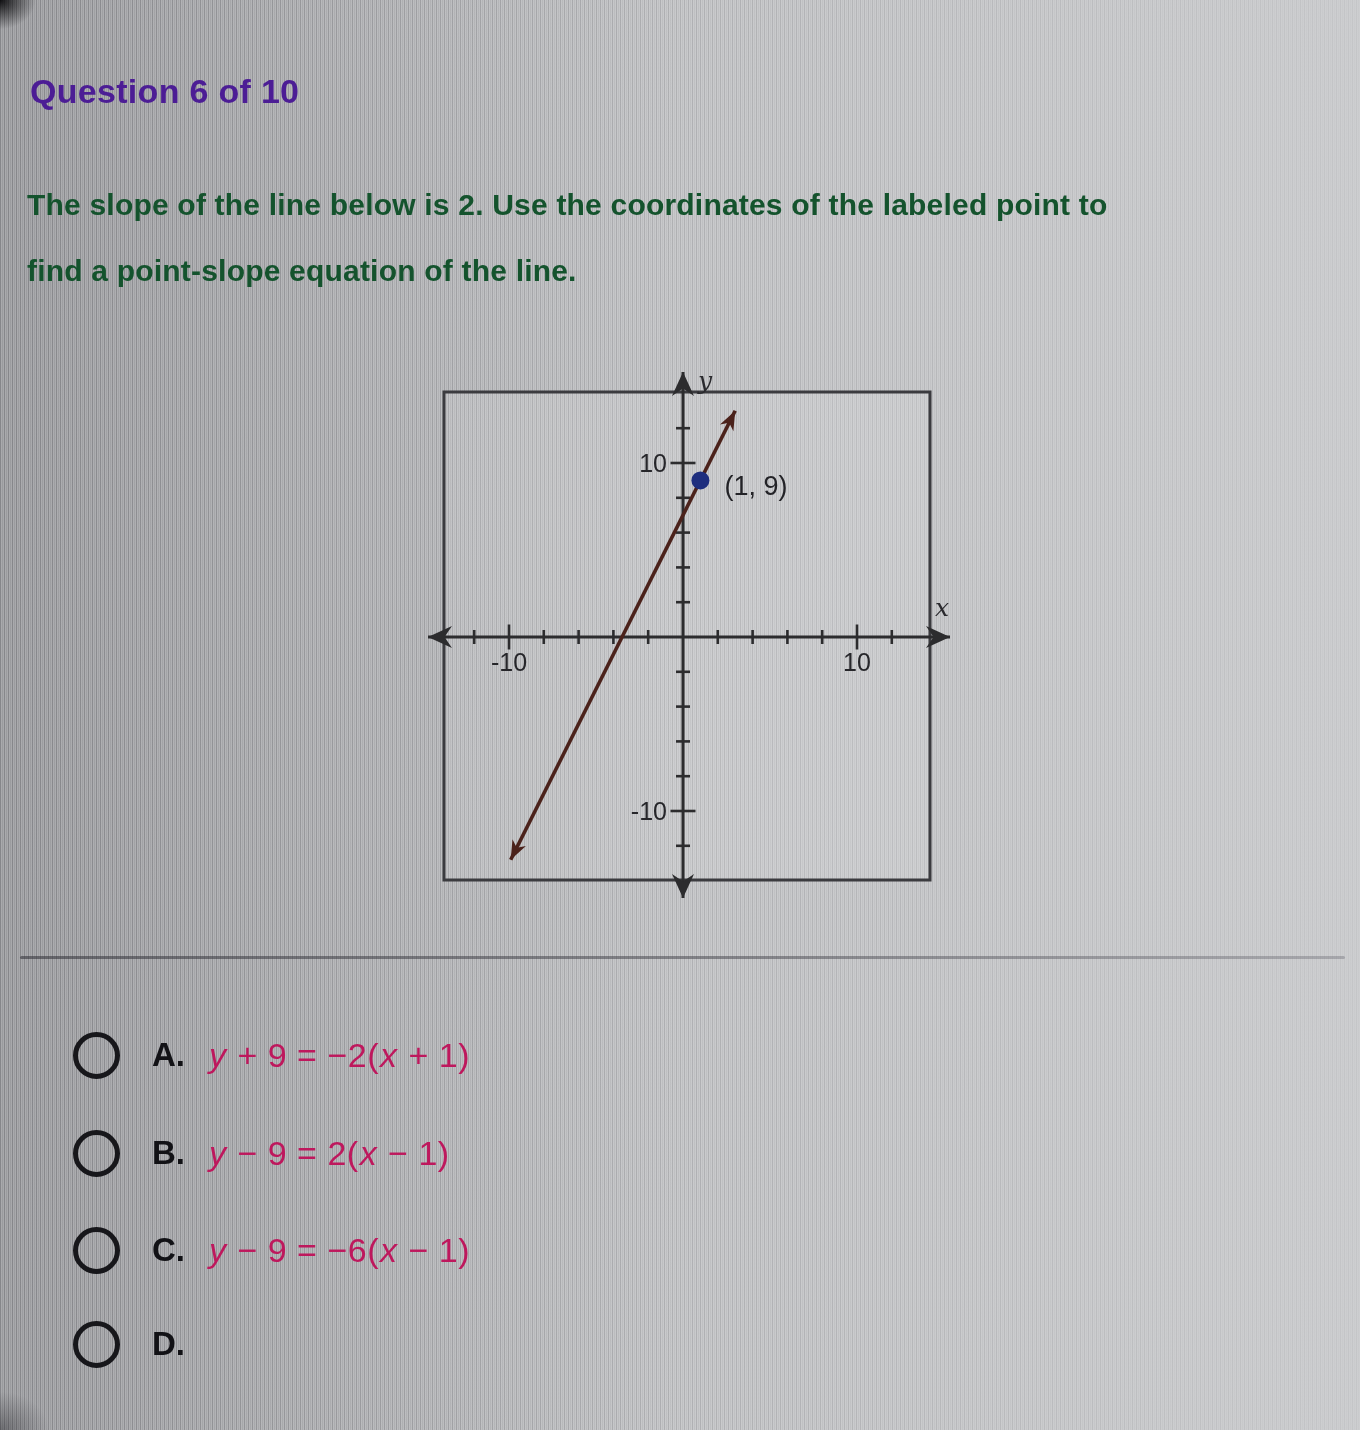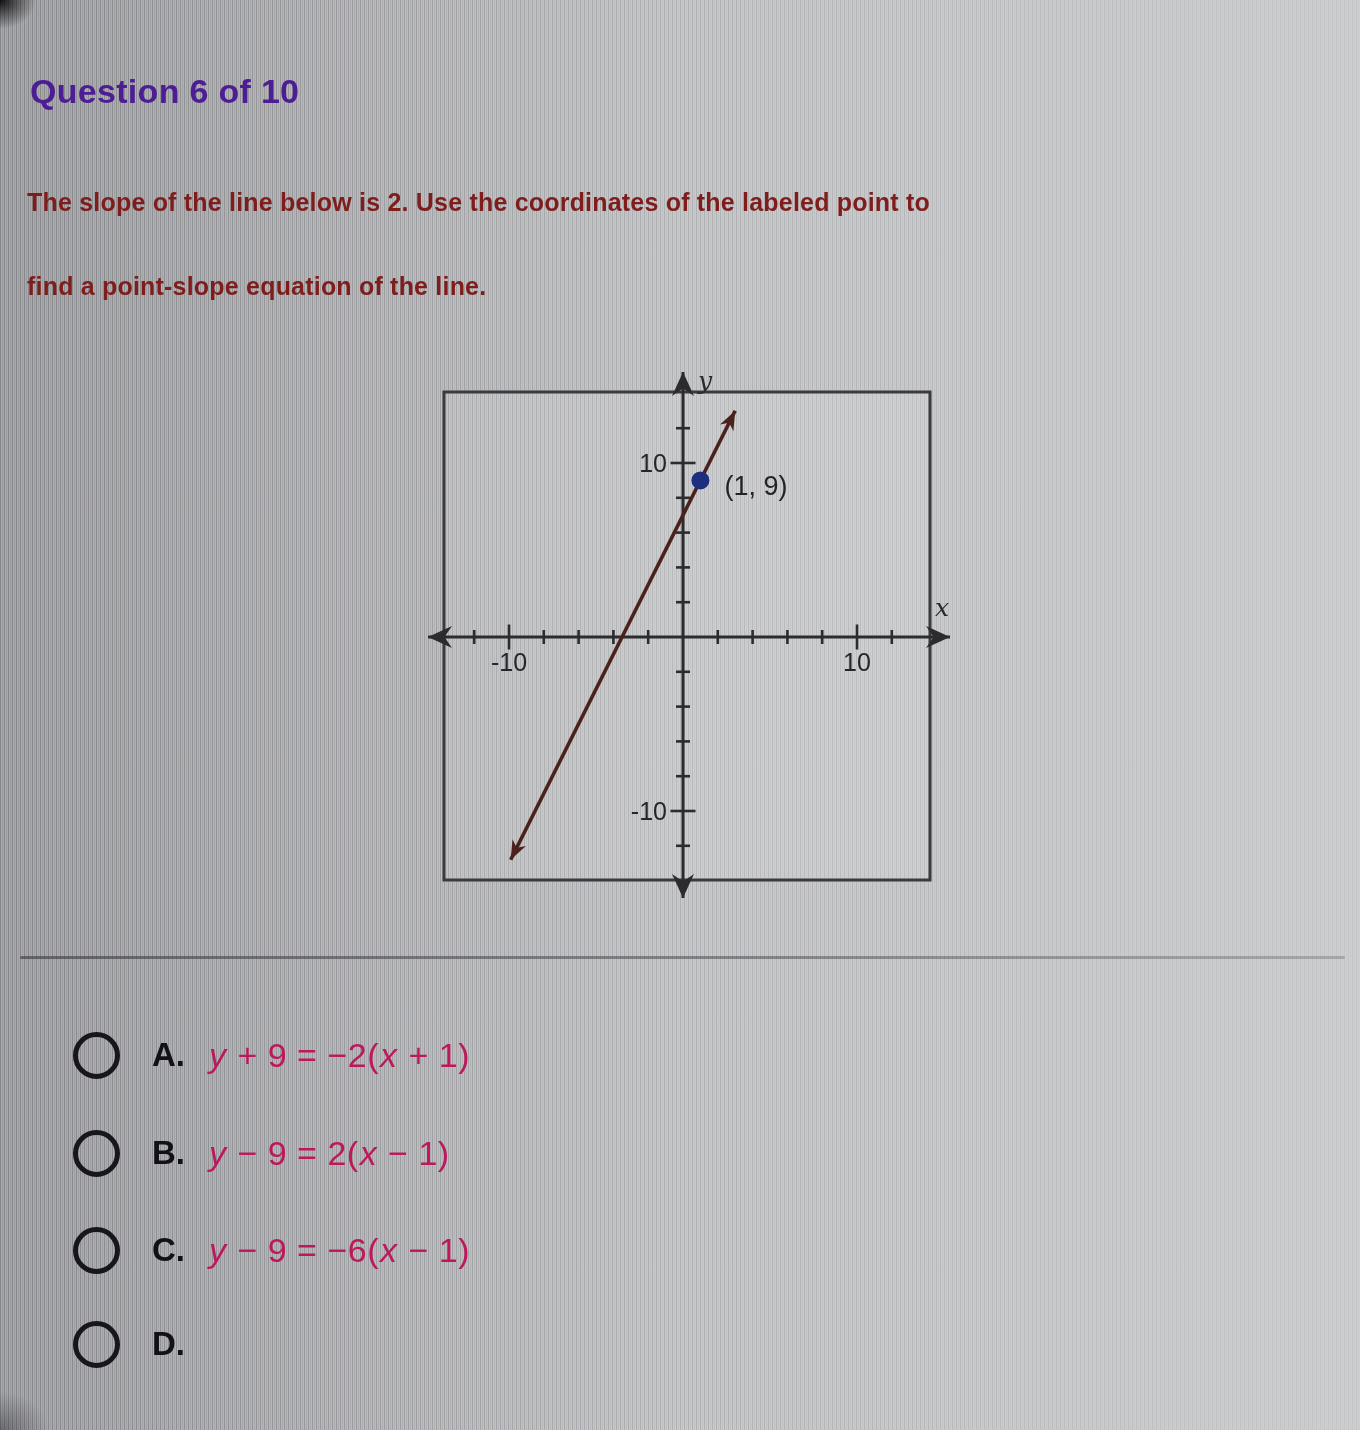--- a/index.html
+++ b/index.html
@@ -20,25 +20,25 @@
         rgba(244,244,246,0.06) 3px, rgba(244,244,246,0.06) 4px);
     position:relative;
   }
   .page-title{
     position:absolute; left:30px; top:72px;
     font-size:34px; font-weight:bold; color:#4c1d95;
     letter-spacing:0.3px;
   }
   .q-line{
     position:absolute; left:27px;
-    font-size:25px; font-weight:600; color:#7f1d1d;
+    font-size:30px; font-weight:600; color:#14532d;
     letter-spacing:0.2px; white-space:nowrap;
   }
   .q-line1{ top:188px; }
-  .q-line2{ top:254px;margin-top:18px; }
+  .q-line2{ top:254px; }
   .graph-wrap{
     position:absolute; left:414px; top:368px;
     width:550px; height:540px;
   }
   .graph-wrap svg{ width:550px; height:540px; display:block; }
   .tick-label{ font-family:"Liberation Sans", sans-serif; font-size:25px; fill:#26262a; }
   .axis-label{ font-family:"DejaVu Serif", serif; font-style:italic; font-size:25px; fill:#2a2a2e; }
   .pt-label{ font-family:"Liberation Sans", sans-serif; font-size:27px; fill:#232327; }
   .divider{
     position:absolute; left:20px; top:956px; width:1325px; height:3px;

